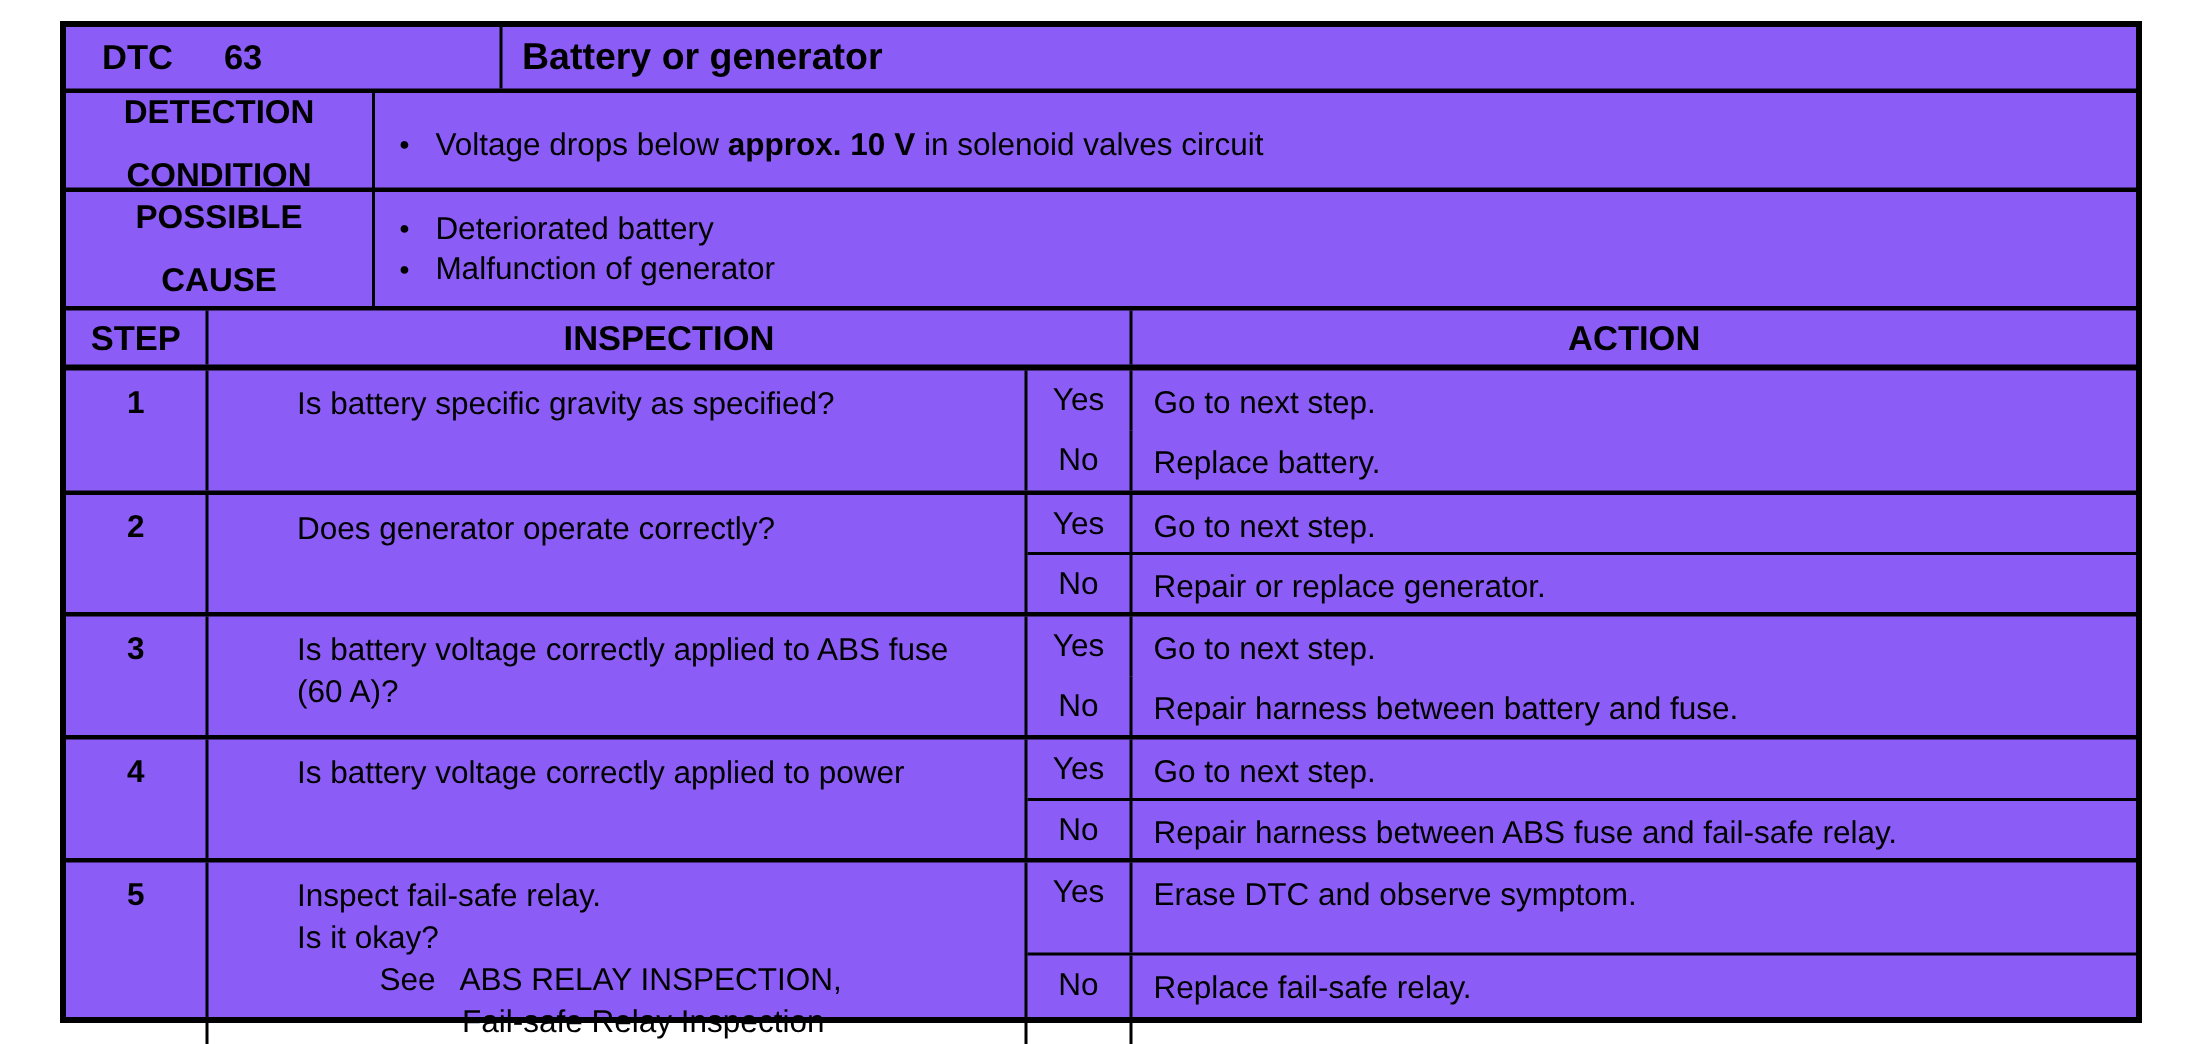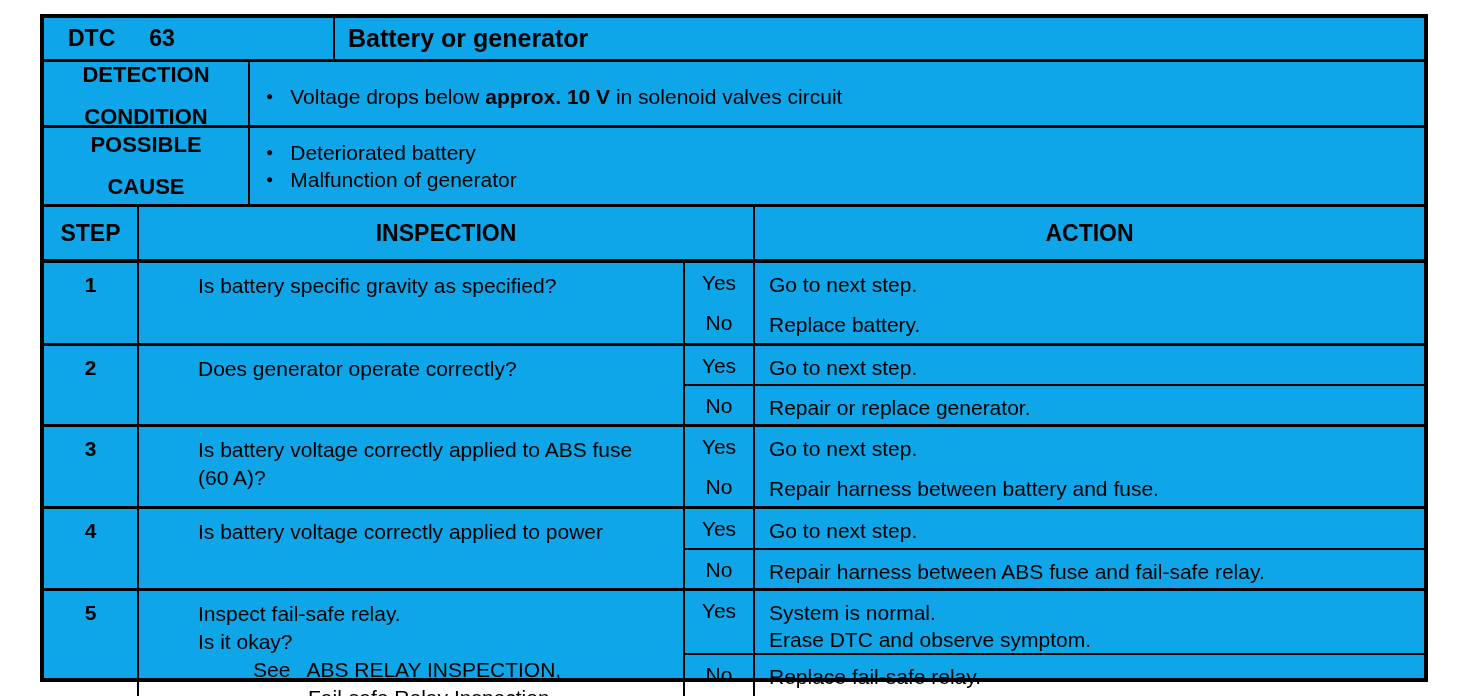--- a/index.html
+++ b/index.html
@@ -7,29 +7,29 @@
     width: 1472px; height: 696px;
     background: #ffffff;
     font-family: "Liberation Sans", sans-serif;
     color: #000000;
   }
   .doc {
     position: absolute;
     left: 40px; top: 14px;
     width: 1388px; height: 668px;
     border: 4px solid #000000;
-    background: #0ea5e9;
+    background: #8b5cf6;
     display: flex;
     flex-direction: column;
   }
   .row { display: grid; border-bottom: 3px solid #000000; flex: 0 0 auto; }
   .row-a { grid-template-columns: 291px 1fr; height: 44px; }
   .row-b { grid-template-columns: 206px 1fr; height: 66px; }
   .row-c { grid-template-columns: 206px 1fr; height: 79px; }
-  .row-d { grid-template-columns: 95px 616px 1fr; height: 56px; border-bottom-width: 4px; }
+  .row-d { grid-template-columns: 95px 616px 1fr; height: 40px; border-bottom-width: 4px; }
   .step-row { grid-template-columns: 95px 546px 1fr; }
   .s1 { height: 83px; }
   .s2 { height: 81px; }
   .s3 { height: 82px; }
   .s4 { height: 82px; }
   .s5 { flex: 1 1 auto; border-bottom: none; }
   .vline { border-right: 2px solid #000000; gap: 16px; }
 
   .dtc-cell {
     display: flex; align-items: center;
@@ -213,21 +213,20 @@
       <div>Is it okay?</div>
       <div class="see-line1">
         <span class="see-label">See</span><span>ABS RELAY INSPECTION,</span>
       </div>
       <div class="see-line2">Fail-safe Relay Inspection</div>
     </div>
     <div class="subrows">
       <div class="subrow">
         <div class="yesno vline">Yes</div>
         <div class="action">
-          <div>System is normal.</div>
           <div>Erase DTC and observe symptom.</div>
         </div>
       </div>
       <div class="subrow">
         <div class="yesno vline">No</div>
         <div class="action">Replace fail-safe relay.</div>
       </div>
     </div>
   </div>
 

